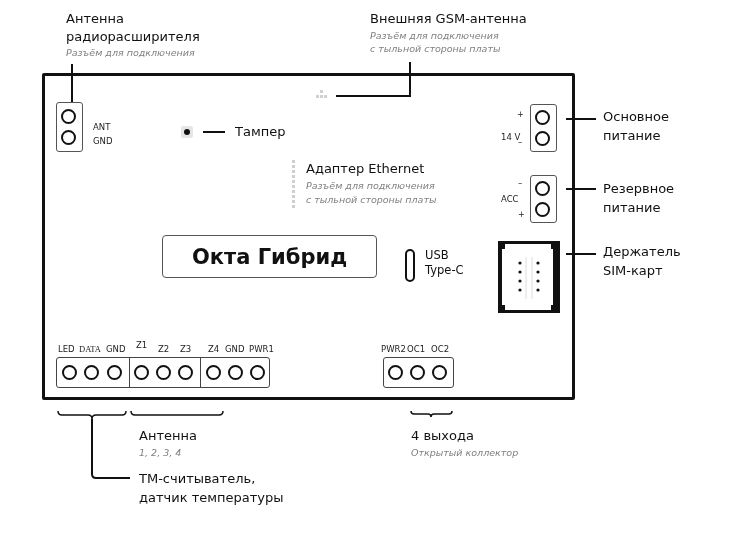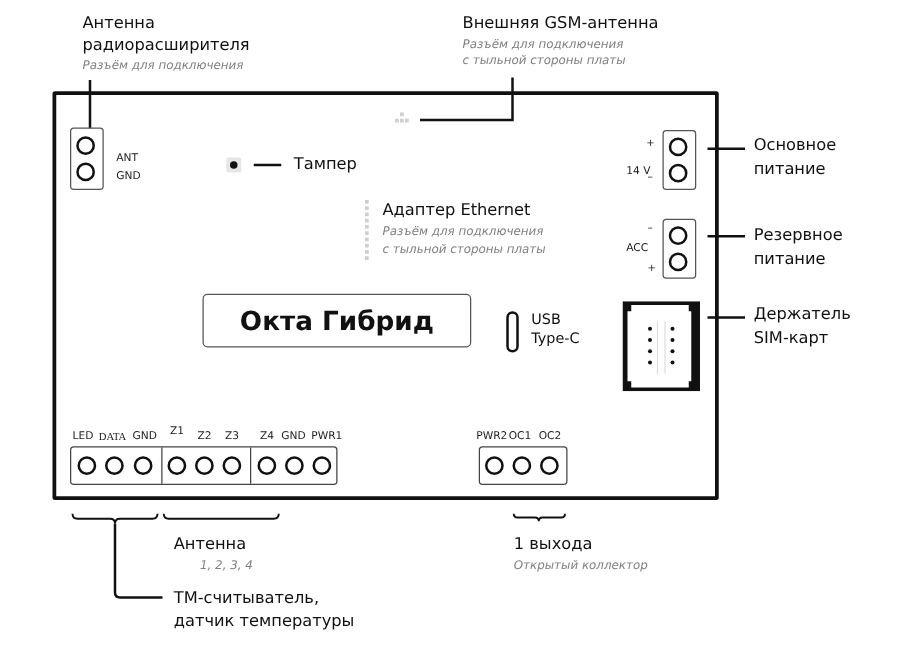--- a/index.html
+++ b/index.html
@@ -168,19 +168,19 @@
 
   <path d="M58 411 Q58 415 62 415 L88 415 Q92 415 92 419 Q92 415 96 415 L122 415 Q126 415 126 411" fill="none" stroke="#111" stroke-width="1.5"></path>
   <path d="M92 419 L92 474 Q92 478 96 478 L130 478" fill="none" stroke="#111" stroke-width="2"></path>
 
   <path d="M131 411 Q131 415 135 415 L219 415 Q223 415 223 411" fill="none" stroke="#111" stroke-width="1.5"></path>
 
   <path d="M411 411 Q411 414 414 414 L428 414 Q431 414 431 417 Q431 414 434 414 L449 414 Q452 414 452 411" fill="none" stroke="#111" stroke-width="1.5"></path>
 </svg>
 
 <div class="abs title" style="left:139px; top:427px;">Антенна</div>
-<div class="abs sub" style="left:139px; top:446px;margin-left:21px;">1, 2, 3, 4</div>
+<div class="abs sub" style="left:139px; top:446px;">1, 2, 3, 4</div>
 
 <div class="abs title" style="left:139px; top:470px;">ТМ-считыватель,</div>
 <div class="abs title" style="left:139px; top:489px;">датчик температуры</div>
 
-<div class="abs title" style="left:411px; top:427px;">1 выхода</div>
+<div class="abs title" style="left:411px; top:427px;">4 выхода</div>
 <div class="abs sub" style="left:411px; top:446px;">Открытый коллектор</div>
 
 </body></html>

